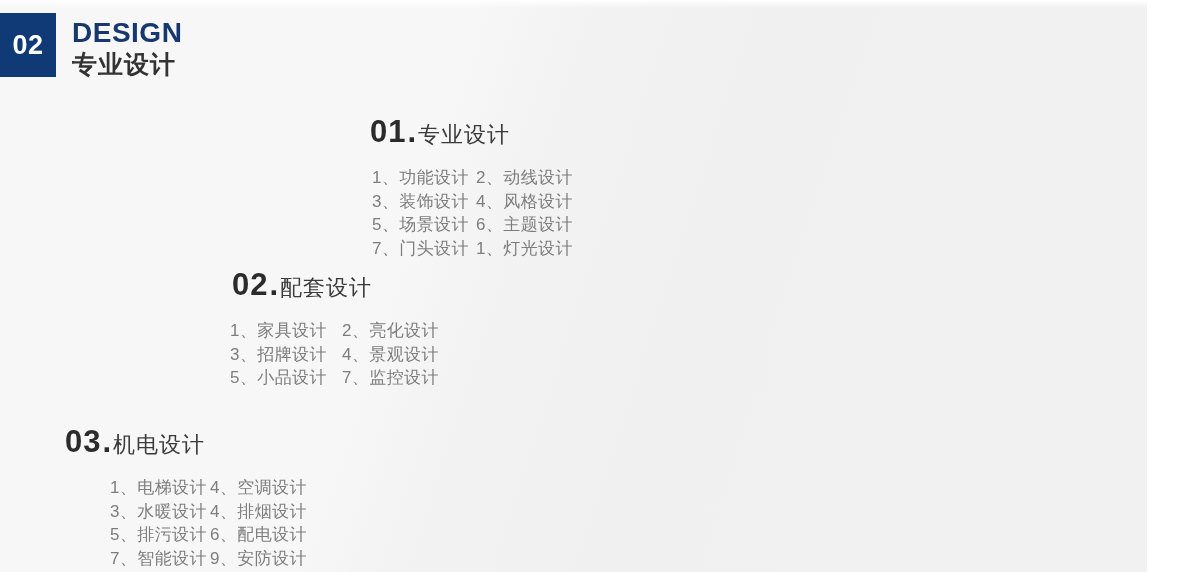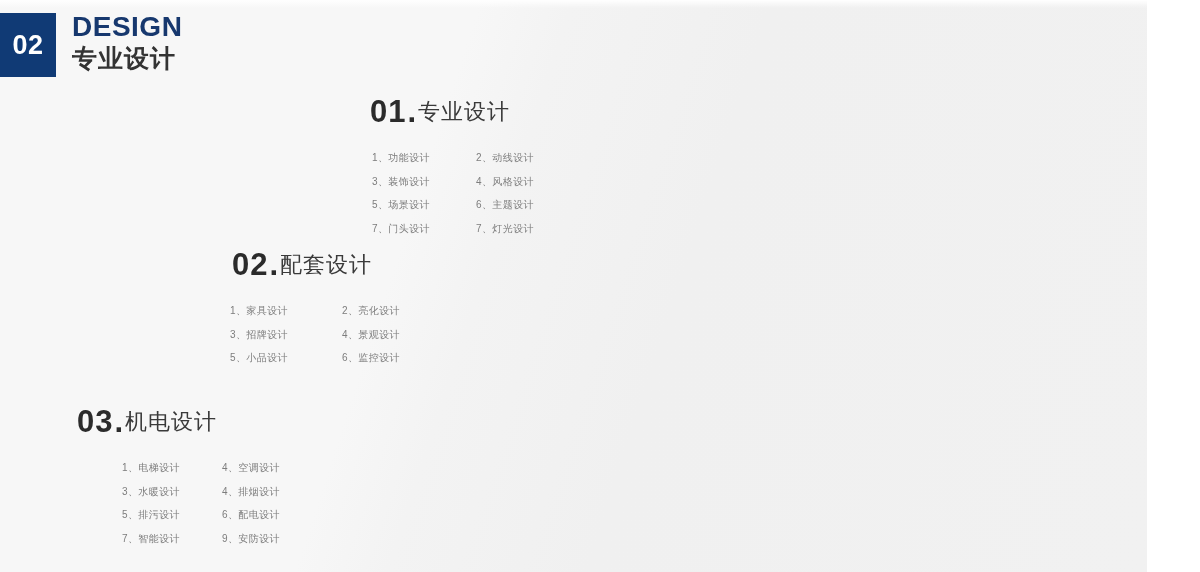--- a/index.html
+++ b/index.html
@@ -61,21 +61,21 @@
     align-items: center;
     justify-content: center;
     font-size: 27px;
     font-weight: bold;
     letter-spacing: 0.5px;
   }
   #header-titles {
     margin-left: 16px;
     display: flex;
     flex-direction: column;
-    justify-content: flex-start;
+    justify-content: flex-end;
     line-height: 1;
   }
   #title-en {
     color: #17386e;
     font-size: 28px;
     font-weight: bold;
     letter-spacing: 0.5px;
   }
   #title-cn {
     margin-top: 5px;
@@ -84,22 +84,23 @@
     font-weight: bold;
     letter-spacing: 1px;
   }
 
   
   .section {
     position: absolute;
   }
   .section-heading {
     display: flex;
-    align-items: center;
+    align-items: flex-end;
     white-space: nowrap;
+    margin-top: 20px;
   }
   .sec-num {
     color: #2b2b2b;
     font-size: 31px;
     font-weight: bold;
     letter-spacing: 1px;
   }
   .sec-dot {
     color: #2b2b2b;
     font-size: 31px;
@@ -111,36 +112,36 @@
     color: #3a3a3a;
     font-size: 22px;
     font-weight: normal;
     letter-spacing: 1px;
   }
   .sec-list {
     margin-top: 16px;
   }
   .sec-row {
     display: flex;
-    font-size: 10px;
+    font-size: 17px;
     color: #7d7d7d;
     line-height: 23.5px;
     letter-spacing: 0.4px;
     white-space: nowrap;
   }
   .sec-cell {
     display: inline-block;
   }
   .sec-cell.left  { width: 104px; }
   .sec-cell.right { width: 104px; }
 
   
   #section-01 { left: 370px; top: 94px; }
   #section-02 { left: 232px; top: 247px; }
-  #section-03 { left: 77px; top: 404px; }
+  #section-03 { left: 65px; top: 404px; }
   #section-02 .sec-cell.left { width: 112px; }
   #section-03 .sec-cell.left { width: 100px; margin-left: 48px; }
   #section-01 .sec-list { margin-left: 2px; }
   #section-02 .sec-list { margin-left: -2px; }
   #section-03 .sec-list { margin-left: -3px; }
 </style>
 </head>
 <body>
 
 <div id="page">
@@ -910,21 +911,21 @@
       <div class="sec-row">
         <span class="sec-cell left">3、装饰设计</span>
         <span class="sec-cell right">4、风格设计</span>
       </div>
       <div class="sec-row">
         <span class="sec-cell left">5、场景设计</span>
         <span class="sec-cell right">6、主题设计</span>
       </div>
       <div class="sec-row">
         <span class="sec-cell left">7、门头设计</span>
-        <span class="sec-cell right">7、灯光设计</span>
+        <span class="sec-cell right">1、灯光设计</span>
       </div>
     </div>
   </div>
 
   <div class="section" id="section-02">
     <div class="section-heading">
       <span class="sec-num">02</span>
       <span class="sec-dot">.</span>
       <span class="sec-title">配套设计</span>
     </div>
@@ -932,21 +933,21 @@
       <div class="sec-row">
         <span class="sec-cell left">1、家具设计</span>
         <span class="sec-cell right">2、亮化设计</span>
       </div>
       <div class="sec-row">
         <span class="sec-cell left">3、招牌设计</span>
         <span class="sec-cell right">4、景观设计</span>
       </div>
       <div class="sec-row">
         <span class="sec-cell left">5、小品设计</span>
-        <span class="sec-cell right">6、监控设计</span>
+        <span class="sec-cell right">7、监控设计</span>
       </div>
     </div>
   </div>
 
   <div class="section" id="section-03">
     <div class="section-heading">
       <span class="sec-num">03</span>
       <span class="sec-dot">.</span>
       <span class="sec-title">机电设计</span>
     </div>

